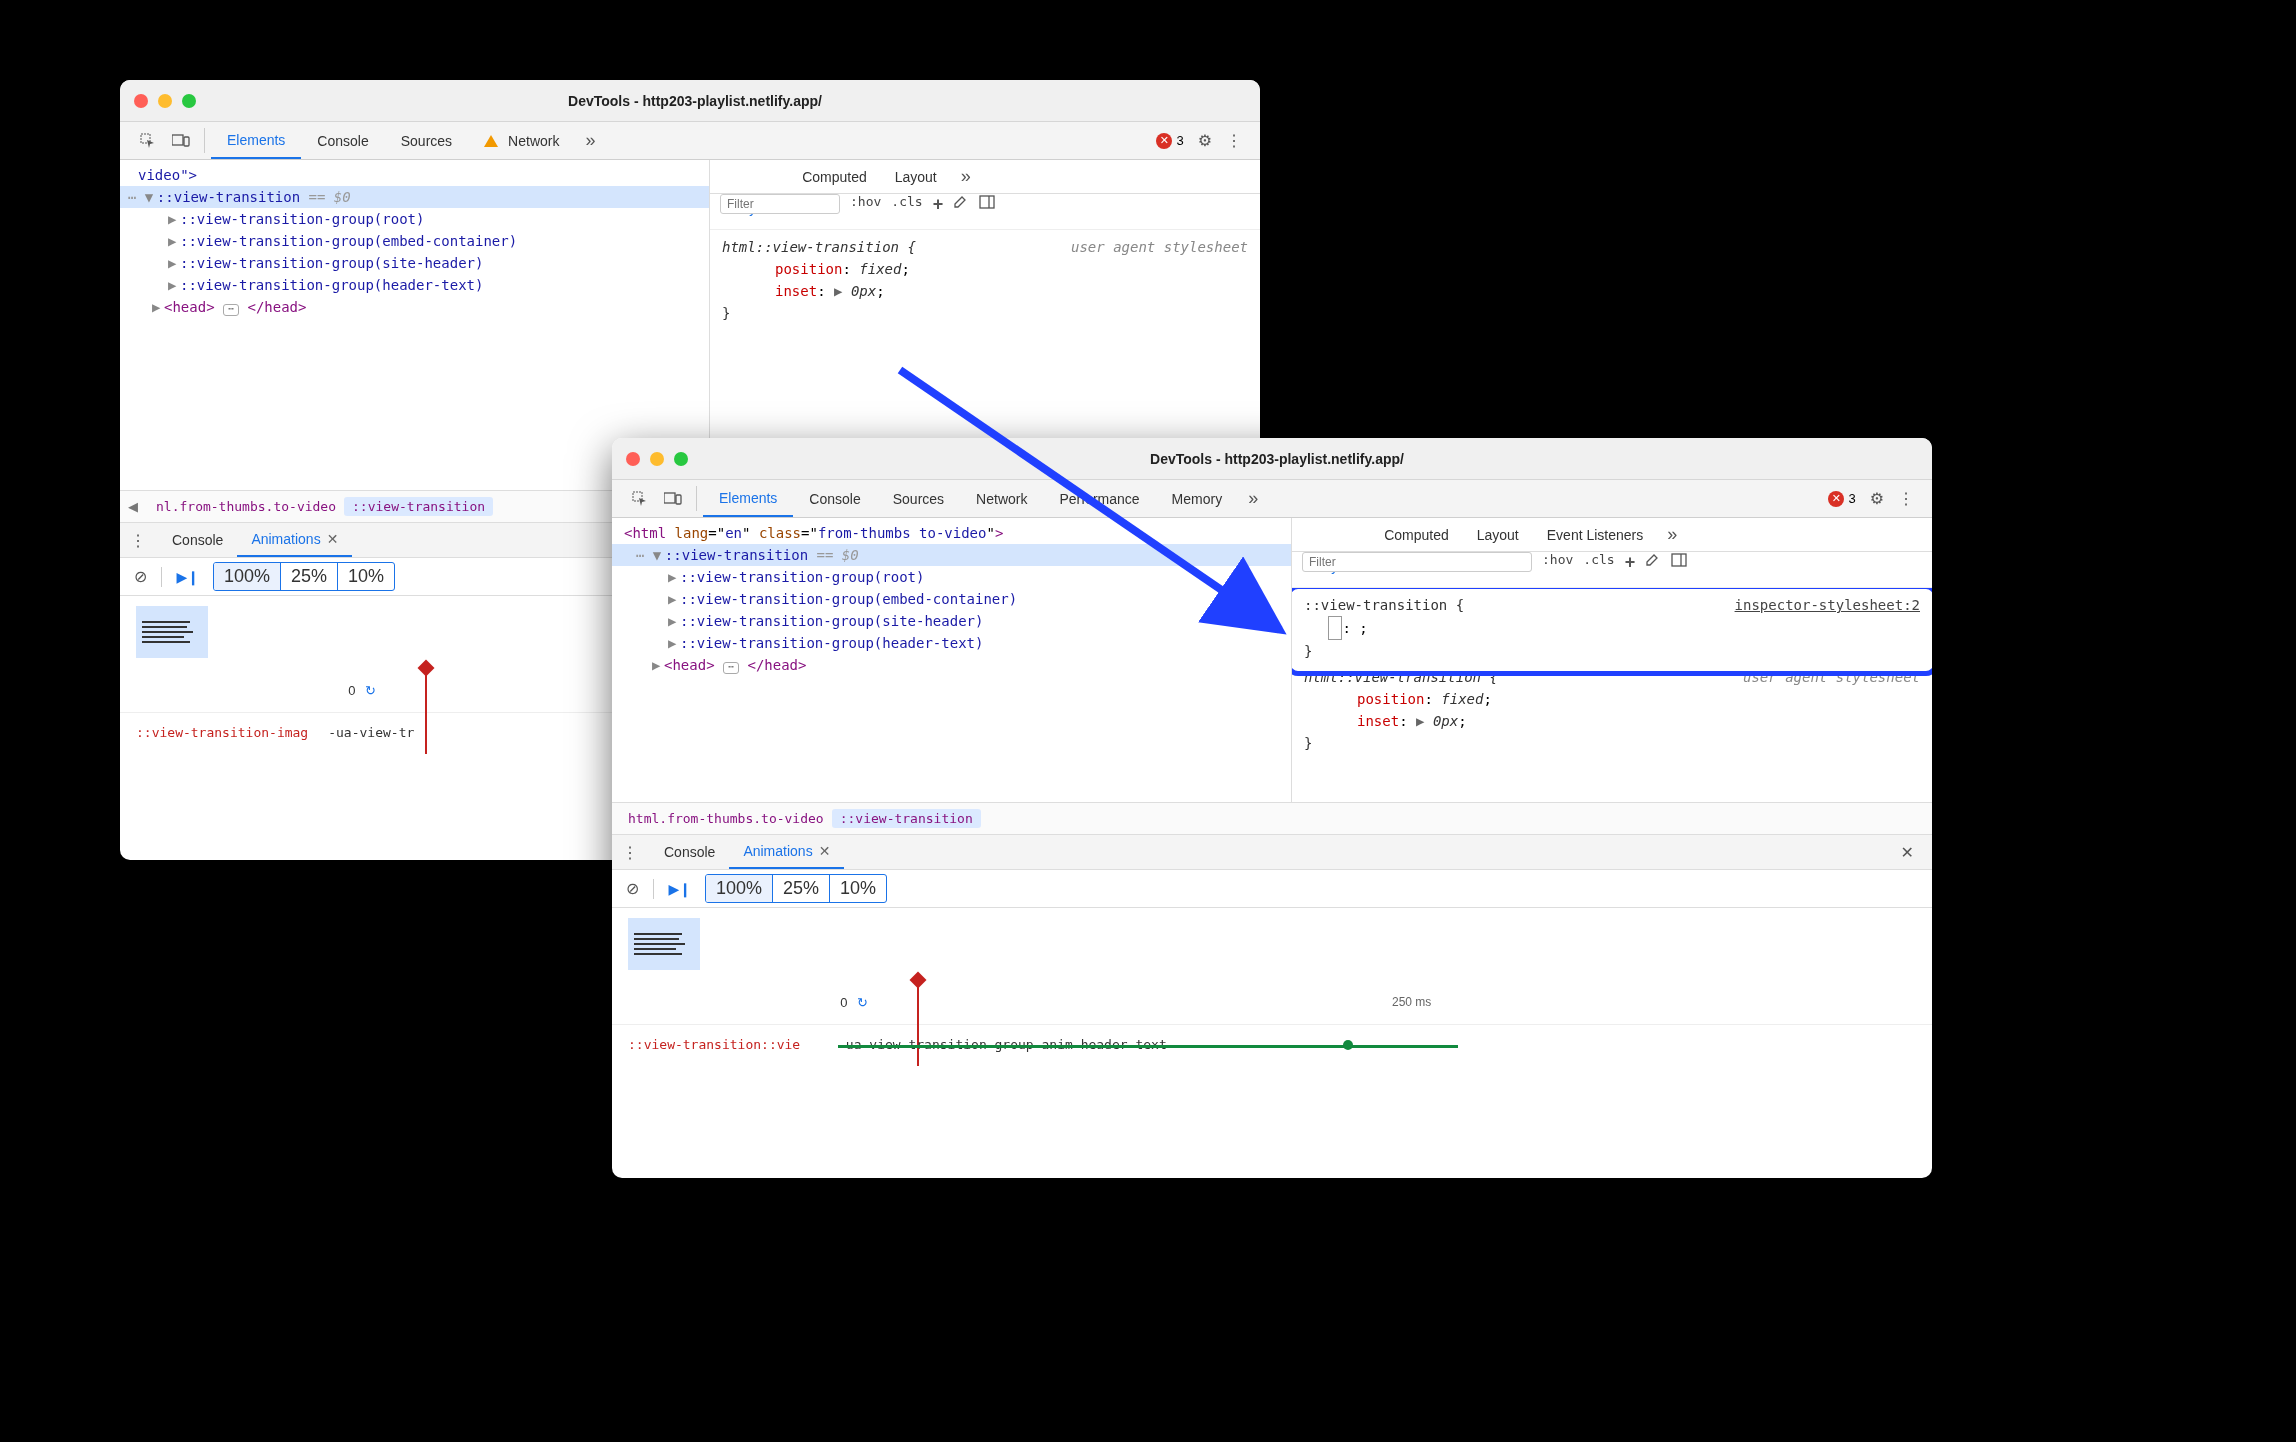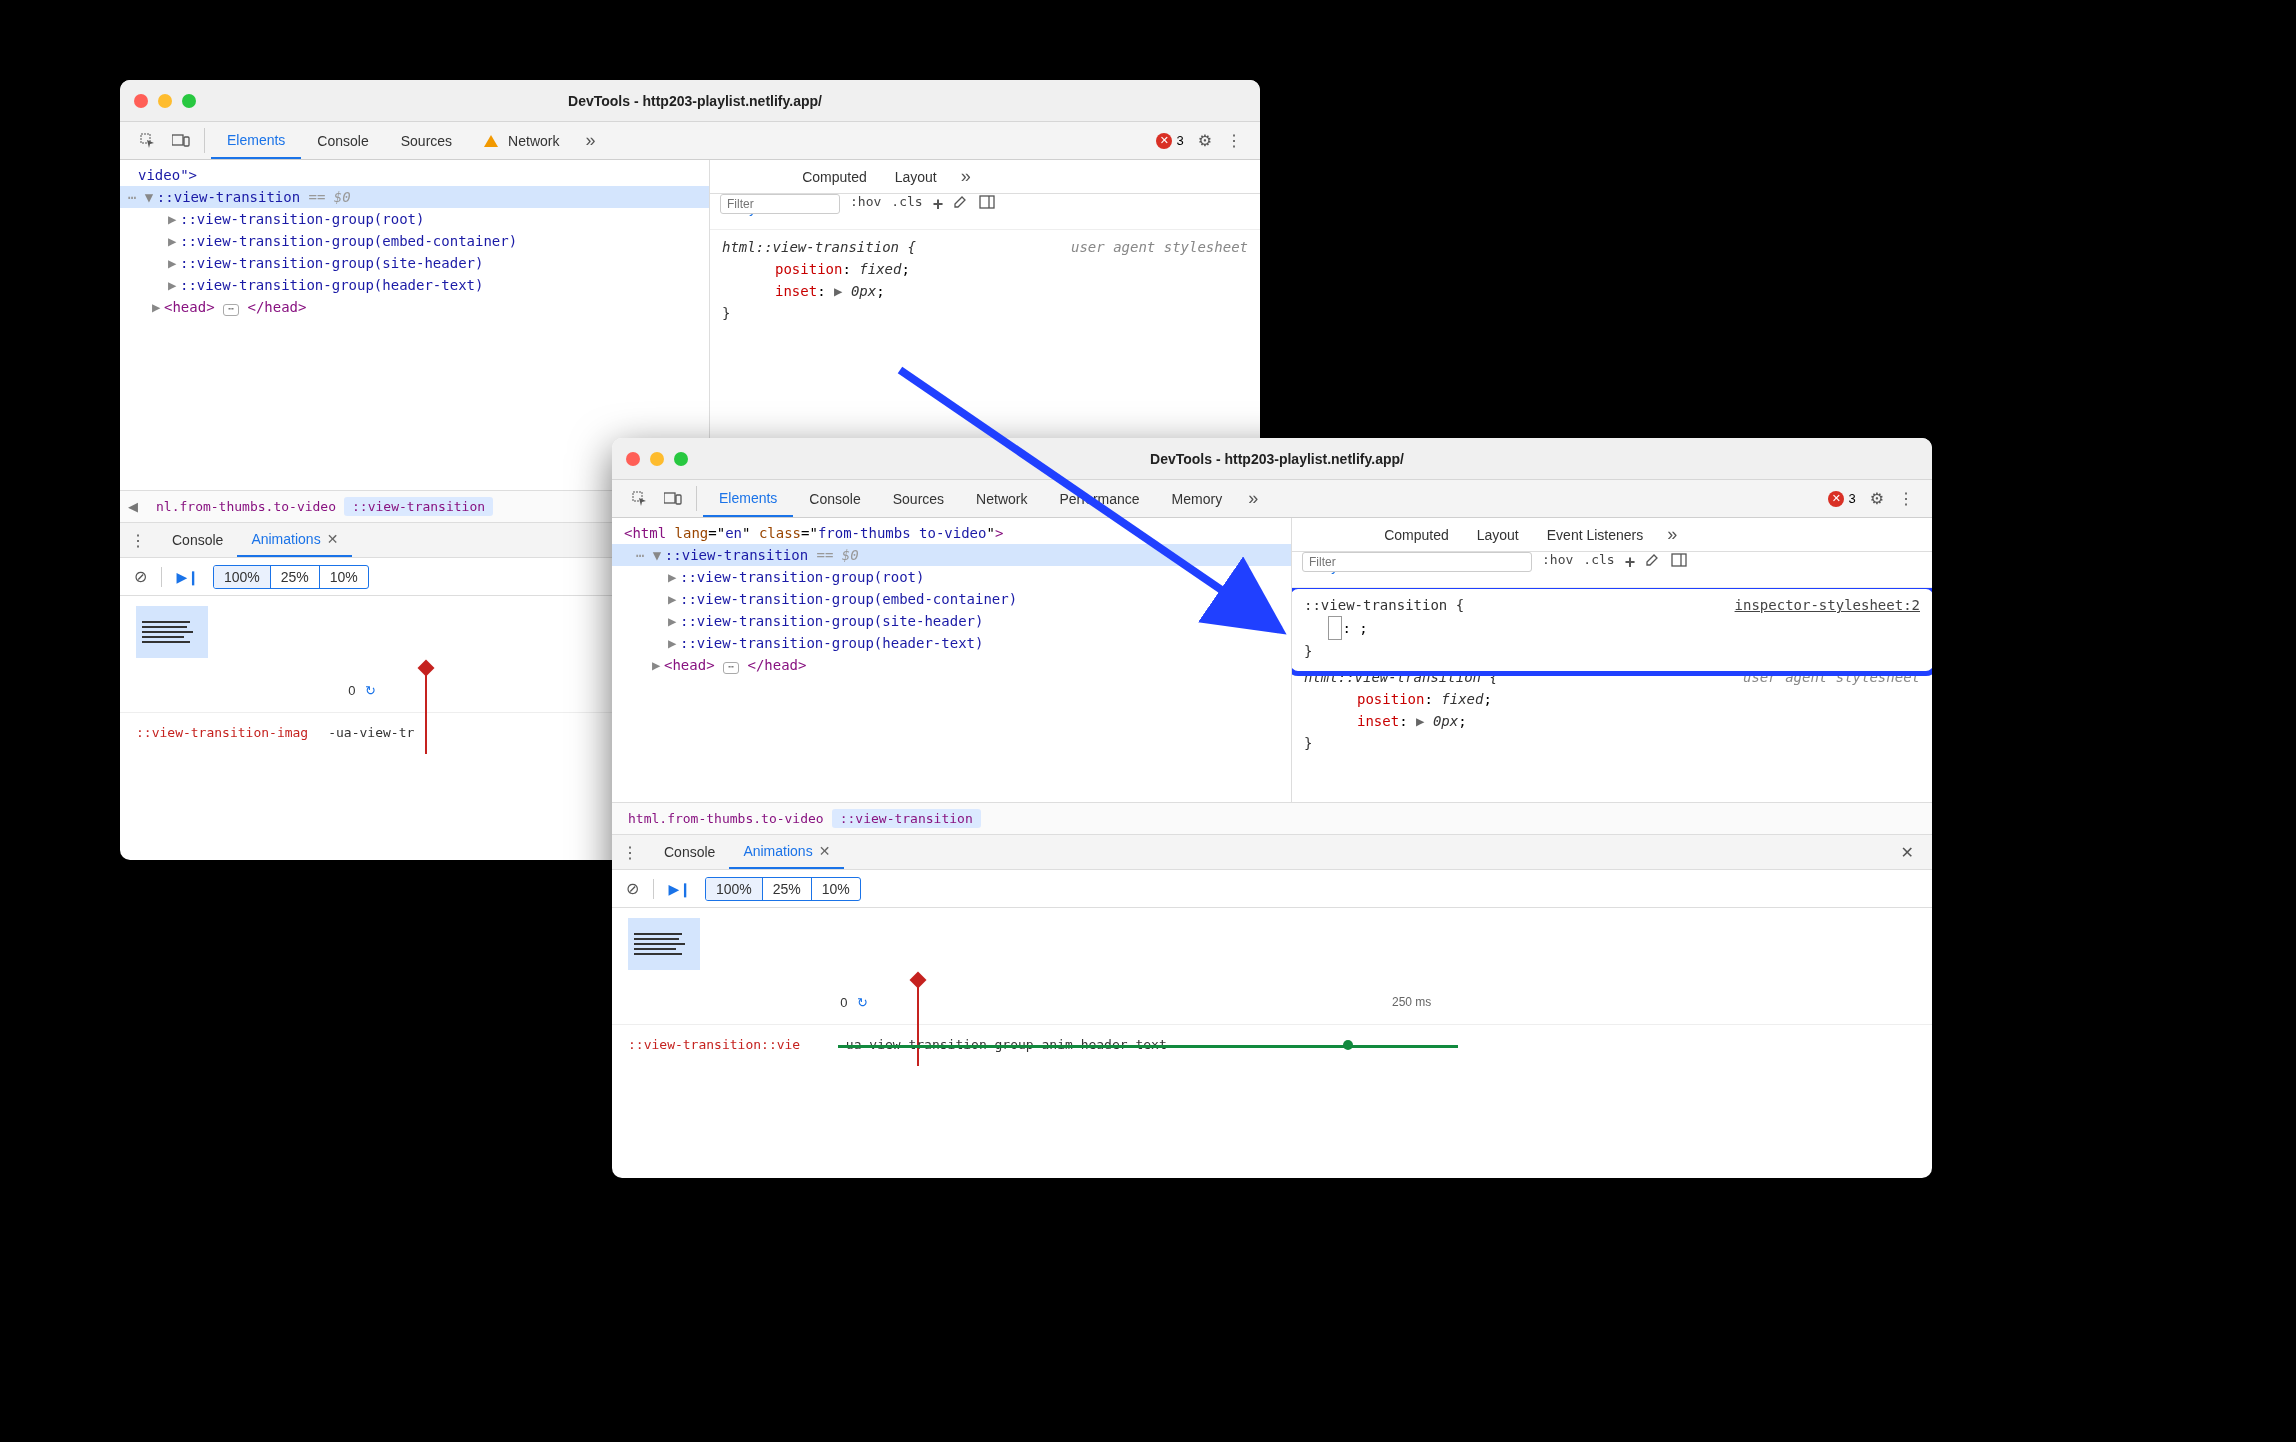--- a/index.html
+++ b/index.html
@@ -60,21 +60,21 @@
   .drawer-tabs { height: 36px; border-top: 1px solid #ddd; border-bottom: 1px solid #ddd; display: flex; align-items: center; padding: 0 10px; background: #f4f4f4; }
   .drawer-tabs .kebab { margin-right: 12px; }
   .dtab { padding: 0 14px; height: 100%; display: flex; align-items: center; font-size: 14px; color: #333; }
   .dtab.active { color: #1a73e8; border-bottom: 2px solid #1a73e8; }
   .dtab .close { margin-left: 6px; color: #666; }
   .drawer-right { margin-left: auto; color: #555; font-size: 16px; padding: 0 8px; }
   .anim-toolbar { height: 38px; border-bottom: 1px solid #ddd; display: flex; align-items: center; padding: 0 14px; gap: 14px; background: #fff; }
   .anim-toolbar .circ-icon { color: #555; font-size: 16px; }
   .play-icon { color: #1a73e8; font-size: 14px; }
   .speed-group { display: flex; border: 1px solid #1a73e8; border-radius: 3px; overflow: hidden; }
-  .speed-btn { padding: 3px 10px; font-size: 14px; color: #333; border-right: 1px solid #1a73e8; }
+  .speed-btn { padding: 3px 10px; font-size: 18px; color: #333; border-right: 1px solid #1a73e8; }
   .speed-btn:last-child { border-right: none; }
   .speed-btn.active { background: #eaf1fd; }
   .anim-body { flex: 1; background: #fff; display: flex; flex-direction: column; }
   .anim-thumb-row { padding: 10px 16px; }
   .anim-thumb { width: 72px; height: 52px; background: #d4e5fd; display: flex; flex-direction: column; justify-content: center; padding: 6px; gap: 3px; }
   .anim-thumb .line { height: 2px; background: #333; width: 80%; }
   .anim-timeline { height: 44px; display: flex; align-items: center; padding: 0 16px; font-size: 13px; color: #333; position: relative; }
   .timeline-zero { min-width: 260px; text-align: right; padding-right: 20px; }
   .reload-icon { color: #1a73e8; margin-left: 6px; }
   .timeline-tick { color: #666; font-size: 12px; }

